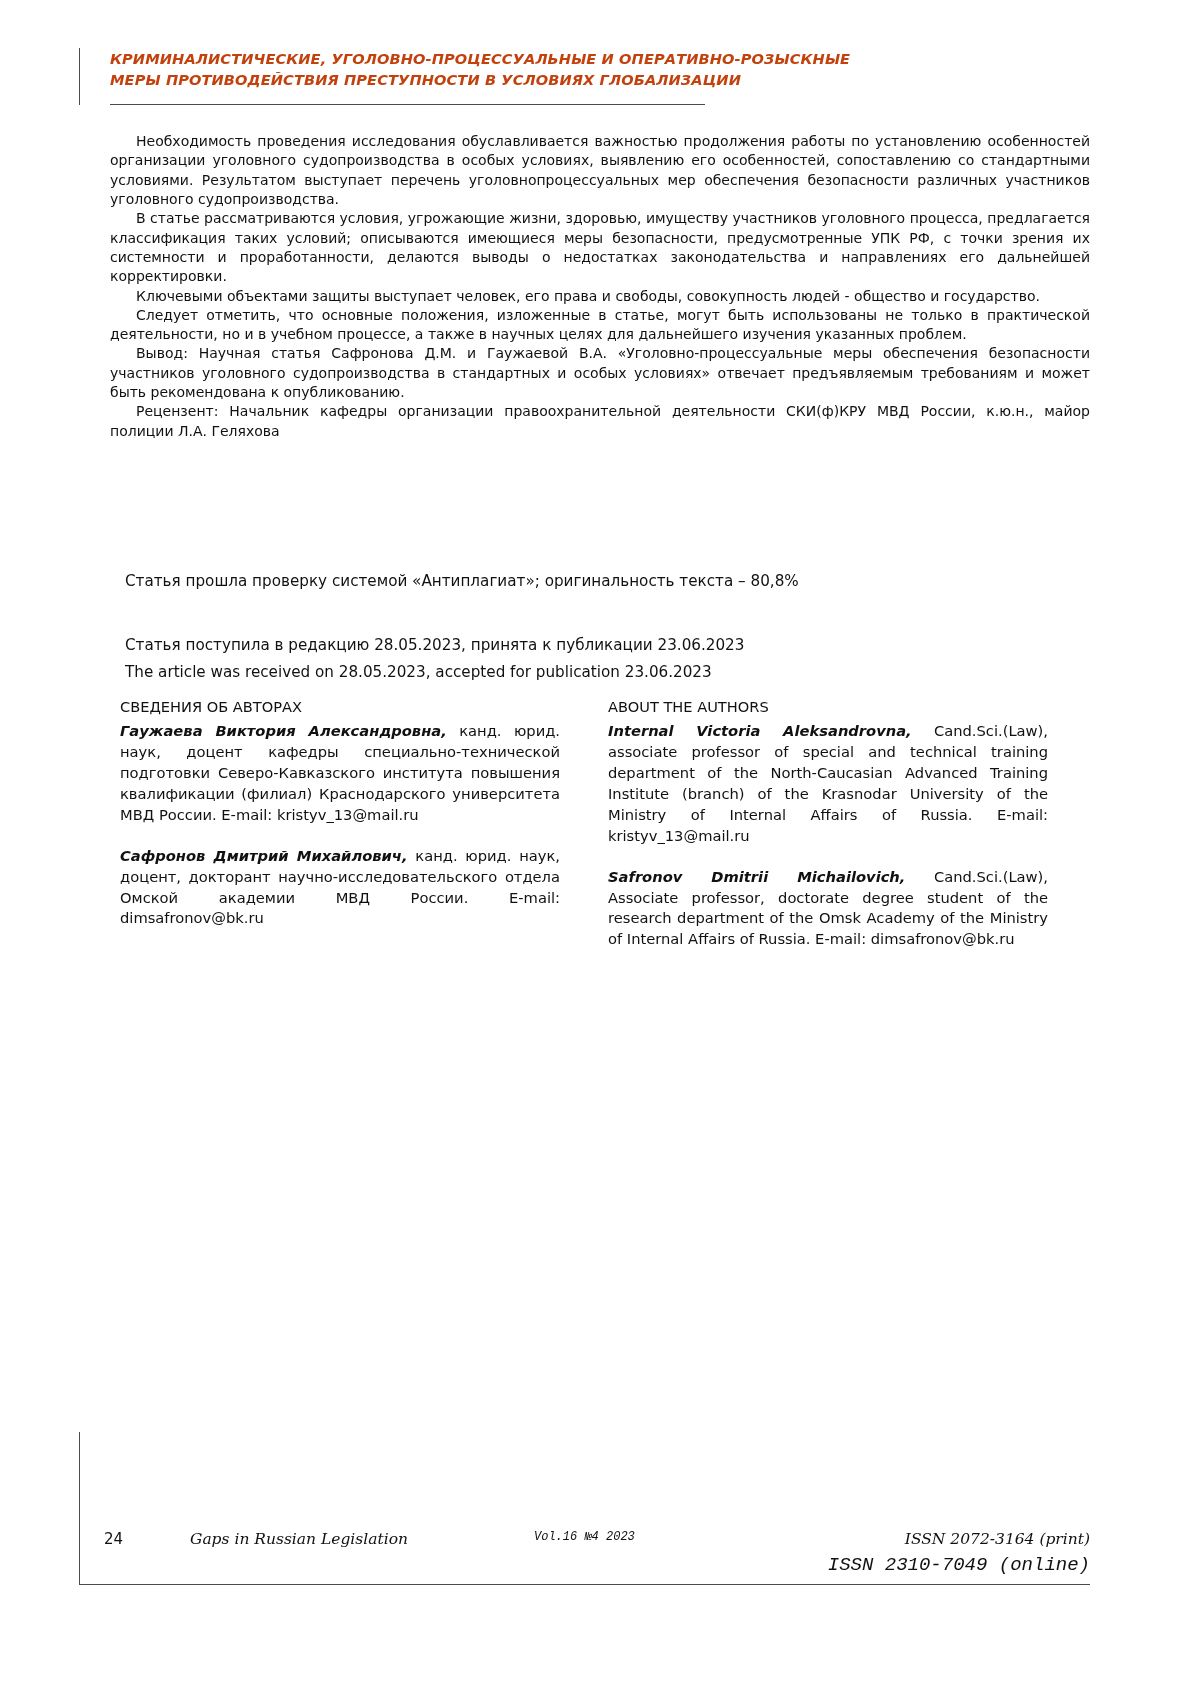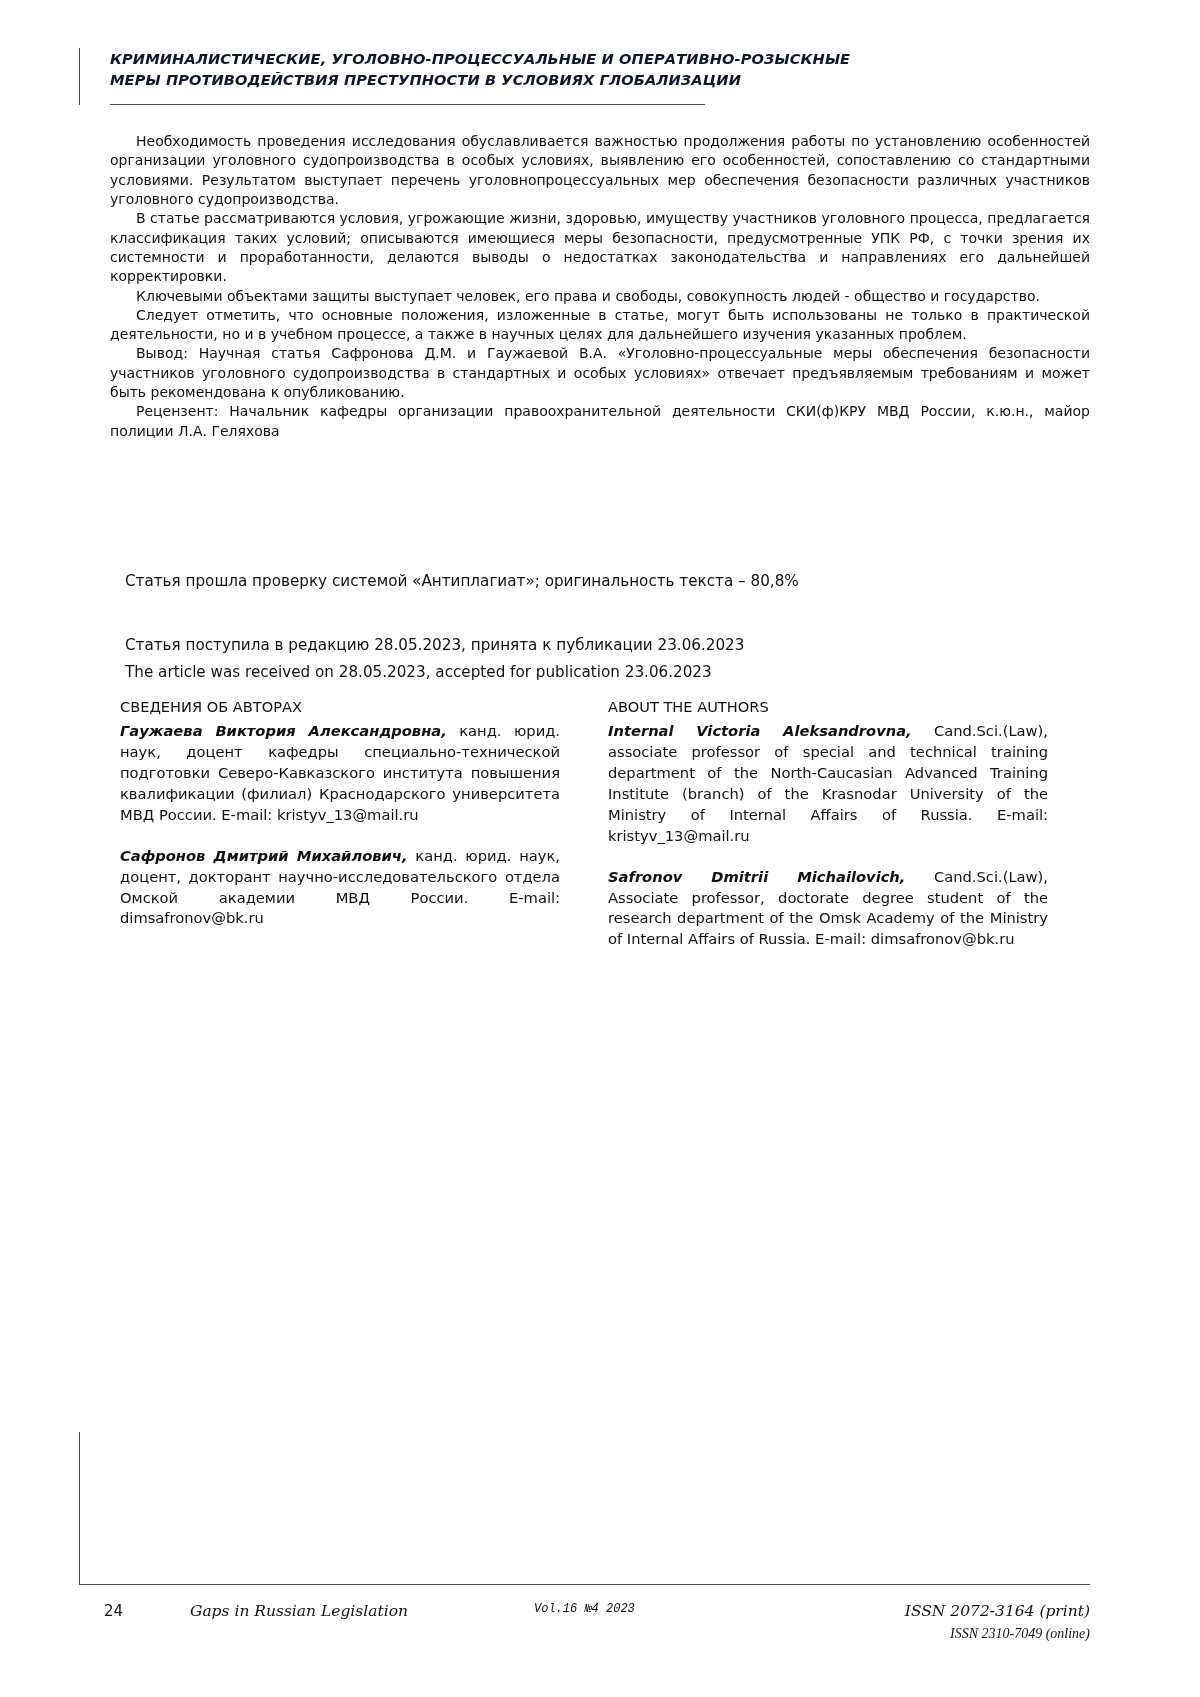--- a/index.html
+++ b/index.html
@@ -31,21 +31,21 @@
     top: 48px;
     width: 760px;
   }
   .header-line {
     font-family: "DejaVu Sans", "Liberation Sans", sans-serif;
     font-style: italic;
     font-weight: bold;
     font-size: 14.6px;
     letter-spacing: 0.1px;
     line-height: 1.45;
-    color: #0f172a;
+    color: #c2410c;
     white-space: nowrap;
   }
   .header-rule {
     position: absolute;
     left: 110px;
     top: 104px;
     width: 595px;
     height: 1px;
     background: #4a4a4a;
   }
@@ -140,21 +140,21 @@
     position: absolute;
     left: 79px;
     top: 1584px;
     width: 1011px;
     height: 1px;
     background: #4a4a4a;
   }
   .footer {
     position: absolute;
     left: 79px;
-    top: 1596px;
+    top: 1524px;
     width: 1011px;
     height: 70px;
     font-size: 15px;
     color: #111;
   }
   .footer .pg {
     position: absolute;
     left: 25px;
     top: 6px;
     font-family: "DejaVu Sans", "Liberation Sans", sans-serif;
@@ -183,23 +183,23 @@
     top: 6px;
     font-family: "DejaVu Serif", "Liberation Serif", serif;
     font-style: italic;
     font-size: 15.5px;
     text-align: right;
   }
   .footer .issn2 {
     position: absolute;
     right: 0;
     top: 30px;
-    font-family: Liberation Serif, serif;
-    font-style: italic;
-    font-size: 14px;
+    font-family: Liberation Mono, monospace;
+    font-style: italic;
+    font-size: 19px;
     text-align: right;
   }
 </style>
 </head>
 <body>
 
 <div class="page">
 
   <div class="vrule-top"></div>
   <div class="vrule-bottom"></div>

